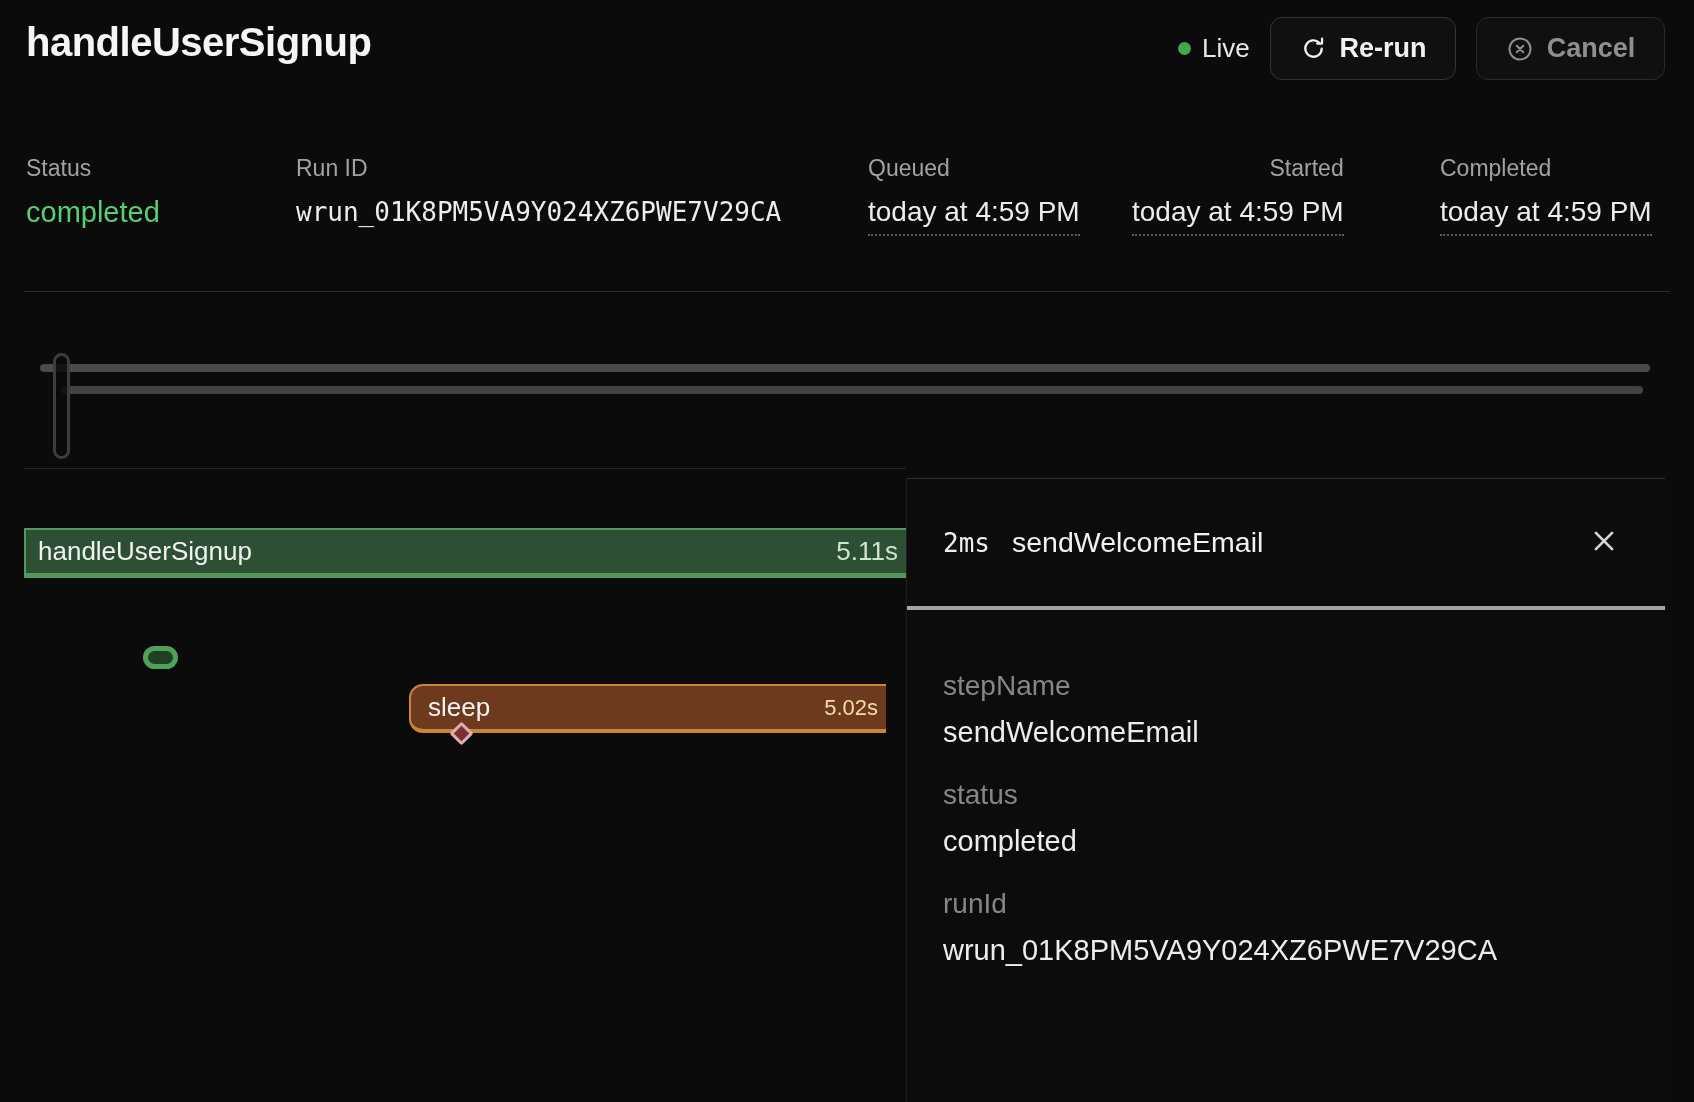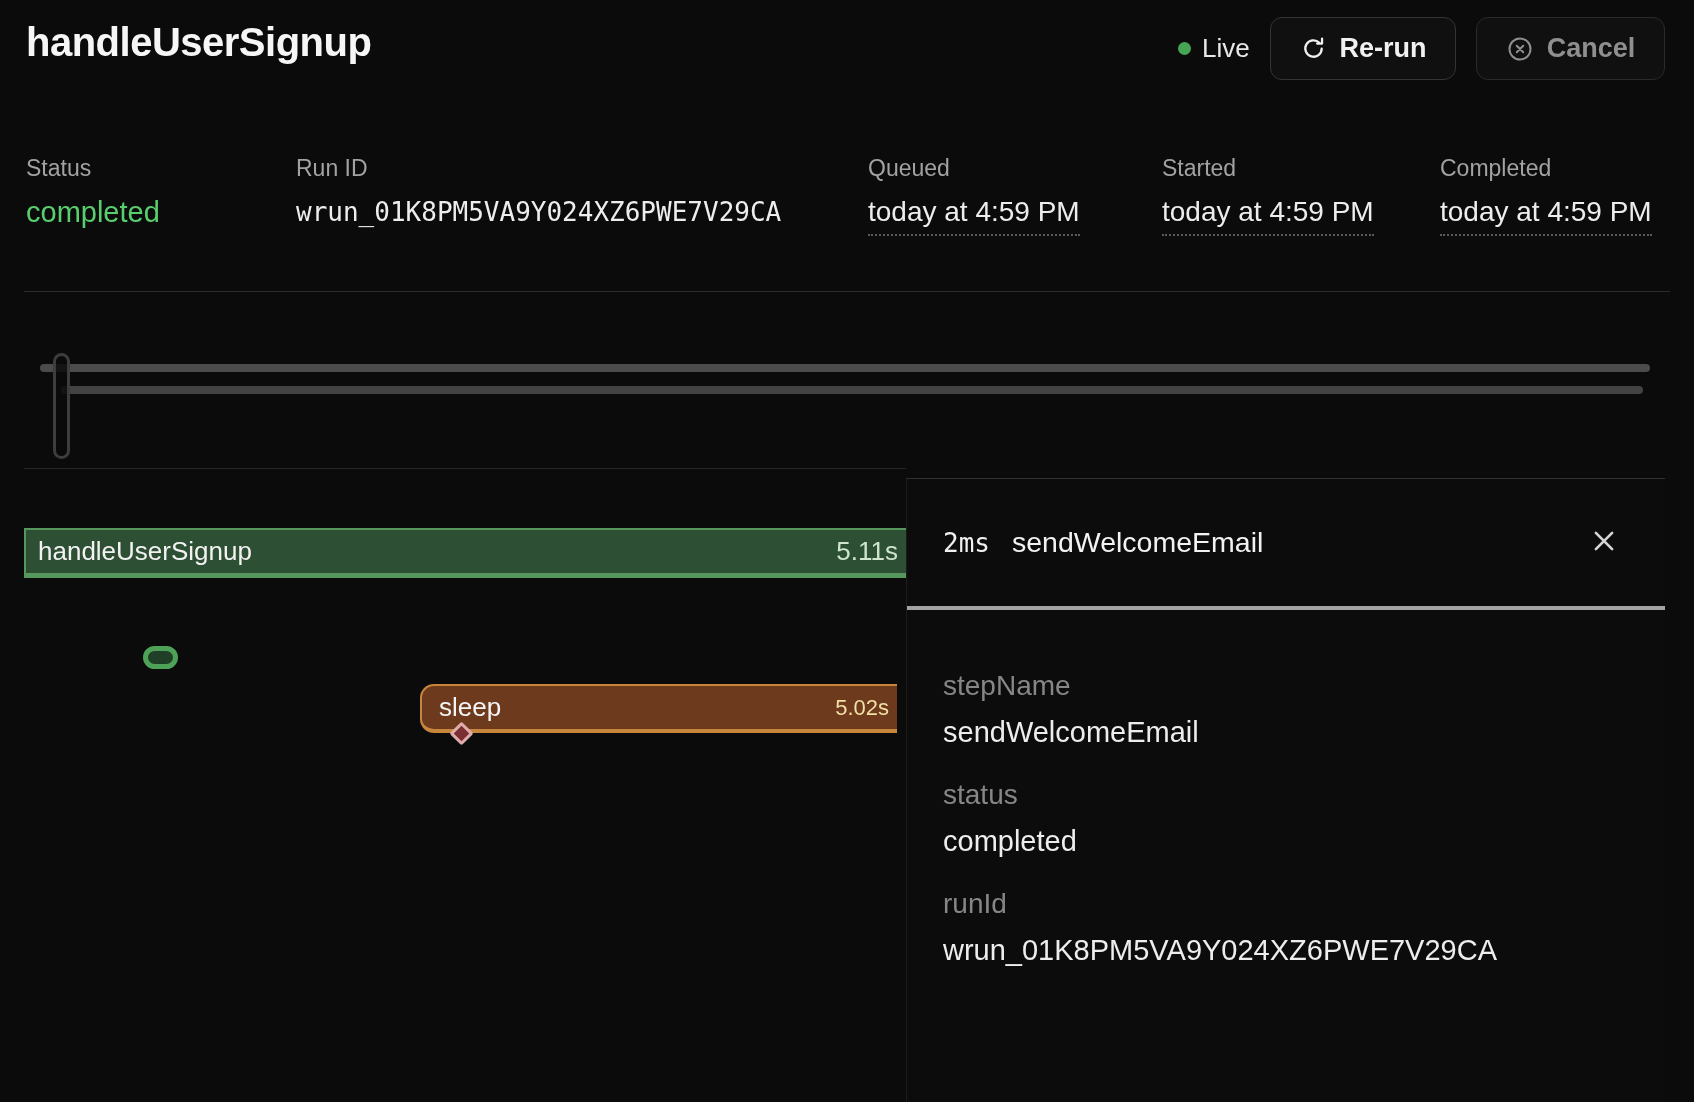--- a/index.html
+++ b/index.html
@@ -19,21 +19,21 @@
   .btn-cancel .hbtn-label { font-size: 27px; font-weight: 600; color: #8f8f8f; }
   .hbtn svg { display: block; }
 
   
   .meta-col { position: absolute; top: 155px; }
   .meta-col .meta-label { font-size: 23px; color: #a2a2a2; line-height: 27px; }
   .meta-col .meta-value { margin-top: 13px; font-size: 28px; color: #ededed; line-height: 34px; }
   .meta-status   { left: 26px; }
   .meta-runid    { left: 256px; margin-left: 40px; }
   .meta-queued   { left: 868px; }
-  .meta-started  { left: 1162px; }
+  .meta-started  { left: 1132px; text-align: right; }
   .meta-completed{ left: 1440px; }
   .meta-status .meta-value { color: var(--status-green, #58ce6e); font-size: 29px; }
   .meta-runid .meta-value { font-family: "DejaVu Sans Mono", "Liberation Mono", monospace; font-size: 26px; letter-spacing: 0; }
   .meta-value.tip { display: inline-block; border-bottom: 2px dotted #5a5a5a; padding-bottom: 5px; }
 
   .divider-1 { position: absolute; left: 24px; top: 291px; width: 1646px; height: 1px; background: #2c2c2c; }
 
   
   .minimap { position: absolute; left: 0; top: 300px; width: 1694px; height: 170px; }
   .mini-bar { position: absolute; height: 8px; border-radius: 4px; }
@@ -45,21 +45,21 @@
 
   
   .span-bar { position: absolute; display: flex; align-items: center; justify-content: space-between; cursor: pointer; }
   .span-root { left: 24px; top: 528px; width: 882px; height: 50px;
     background: var(--span-green-fill, #2d4f33);
     border: 2px solid var(--span-green-border, #55975c); border-right: 0; border-bottom-width: 5px; }
   .span-root .span-name { padding-left: 12px; font-size: 26px; color: #f2f2f2; }
   .span-root .span-duration { padding-right: 8px; font-size: 26px; color: var(--span-green-duration, #cfe6cd); }
   .step-pill { position: absolute; left: 143px; top: 646px; width: 35px; height: 23px; border-radius: 12px;
     border: 5px solid var(--pill-green-border, #4ea257); background: var(--pill-green-fill, #1f4026); cursor: pointer; }
-  .span-sleep { left: 420px; top: 684px; width: 477px; height: 49px;
+  .span-sleep { left: 409px; top: 684px; width: 477px; height: 49px;
     background: var(--span-orange-fill, #6d3a1e);
     border: 2px solid var(--span-orange-border, #c8863c); border-right: 0; border-bottom-width: 4px;
     border-radius: 14px 0 0 14px; }
   .span-sleep .span-name { padding-left: 17px; font-size: 26px; color: #f5f5f5; }
   .span-sleep .span-duration { padding-right: 8px; font-size: 22px; color: var(--span-orange-duration, #f1dfa4); }
   .sleep-diamond { position: absolute; left: 453px; top: 725px; width: 17px; height: 17px; transform: rotate(45deg);
     background: var(--diamond-fill, #7a3030); border: 3px solid var(--diamond-border, #e0acac); border-radius: 2px; }
 
   
   .detail-panel { position: absolute; left: 906px; top: 478px; width: 759px; height: 624px;

